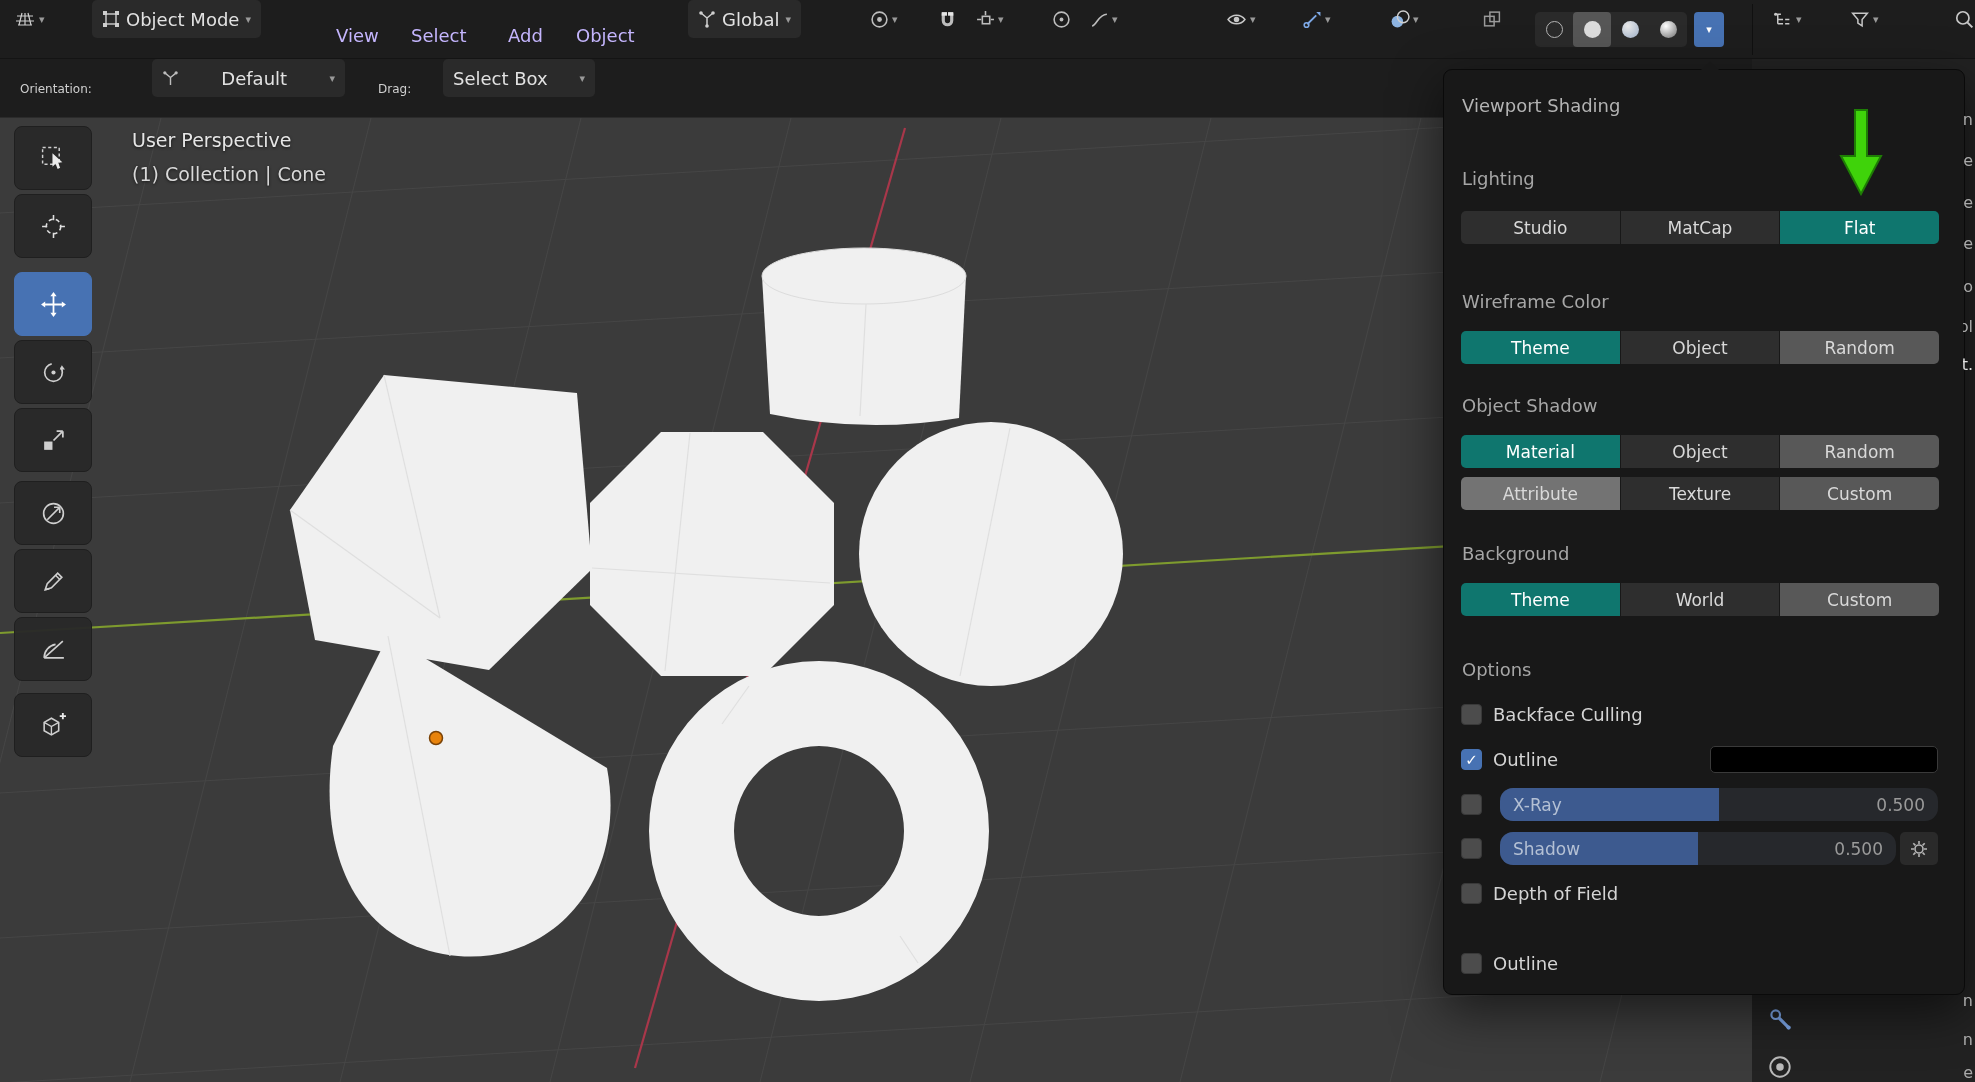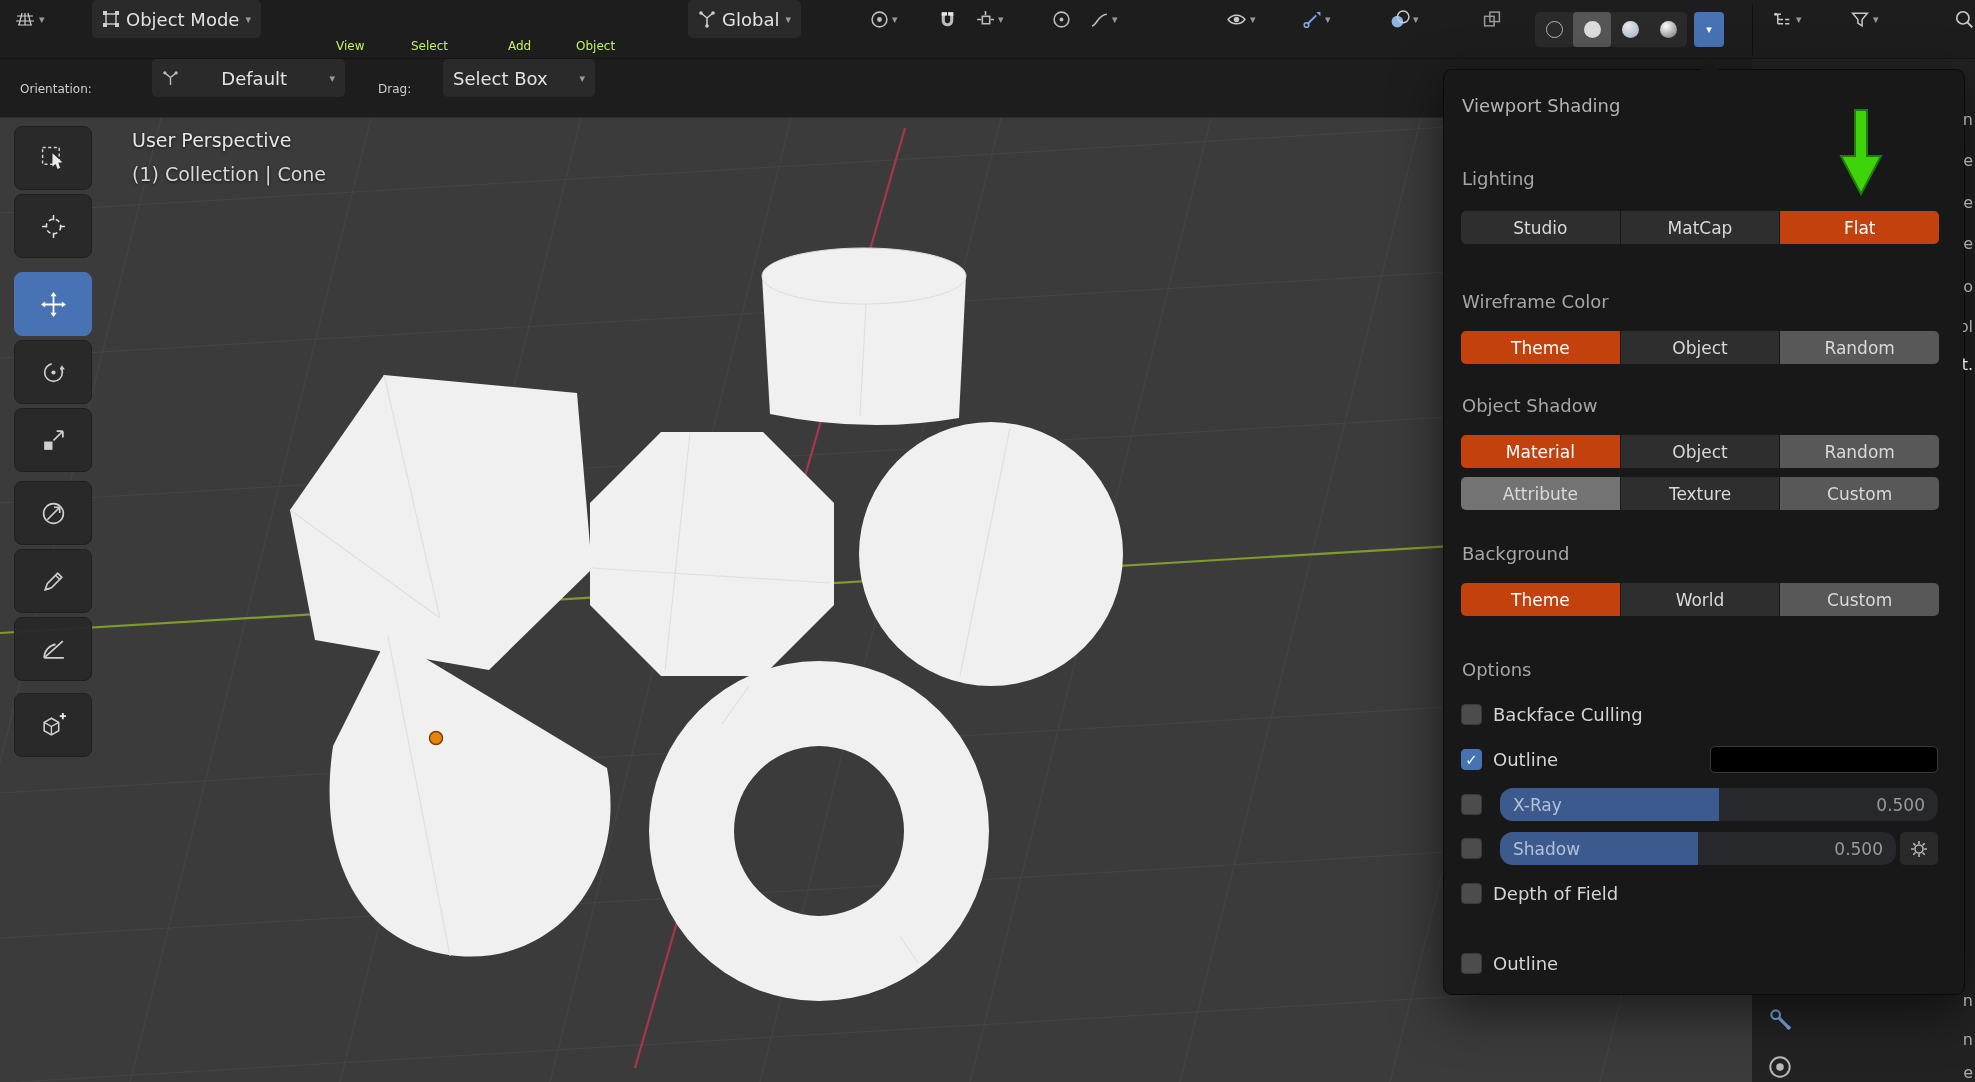--- a/index.html
+++ b/index.html
@@ -4,21 +4,21 @@
 <style>
 *{margin:0;padding:0;box-sizing:border-box}
 html,body{width:1975px;height:1082px;overflow:hidden;background:#1d1d1d;font-family:"DejaVu Sans",sans-serif}
 #app{position:relative;width:1975px;height:1082px;overflow:hidden;background:#1d1d1d;color:#d8d8d8}
 
 
 .topbar{position:absolute;left:0;top:0;width:1975px;height:59px;background:#1d1d1d;border-bottom:1px solid #141414;z-index:40}
 .tb{position:absolute;top:0;height:59px;display:flex;gap:5px}
 .tb-btn{display:flex;align-items:center;gap:6px;height:38px;padding:0 10px;background:#2a2a2a;border-radius:5px}
 .tb-flat{display:flex;align-items:center;gap:3px;height:38px;padding:0 4px}
-.menu-item{position:absolute;top:16px;height:59px;display:flex;align-items:center;font-size:12px;color:#bef264;padding:0 6px;cursor:default}
+.menu-item{position:absolute;top:6px;height:59px;display:flex;align-items:center;font-size:18px;color:#c4b5fd;padding:0 6px;cursor:default}
 .tb-label{font-size:18px;color:#e2e2e2;white-space:nowrap}
 .mini-caret{font-size:11px;color:#9a9a9a;line-height:1}
 .shade-group{position:absolute;left:1535px;top:12px;width:152px;height:35px;background:#2a2a2a;border-radius:5px;display:flex;align-items:center}
 .shade-cell{width:38px;height:35px;display:flex;align-items:center;justify-content:center}
 .shade-cell.active{background:#565656;border-radius:4px}
 .sphere{width:17px;height:17px;border-radius:50%}
 .sphere.wire{border:1.6px solid #b3b3b3;background:transparent}
 .sphere.solid{background:#dcdcdc}
 .sphere.material{background:radial-gradient(circle at 35% 30%,#eaeaea,#9fb0c8)}
 .sphere.rendered{background:radial-gradient(circle at 35% 30%,#ffffff,#6f6f6f)}
@@ -45,21 +45,21 @@
 
 
 .panel{position:absolute;left:1443px;top:69px;width:522px;height:926px;background:#181818;border:1px solid #0a0a0a;border-radius:9px;z-index:50;box-shadow:0 16px 50px rgba(0,0,0,.55)}
 .panel-notch{position:absolute;top:-9px;left:256px;width:0;height:0;border-left:10px solid transparent;border-right:10px solid transparent;border-bottom:10px solid #181818}
 .panel-title{position:absolute;left:18px;top:25px;font-size:18px;color:#b3b3b3}
 .sec-label{position:absolute;left:18px;font-size:18px;color:#a6a6a6}
 .seg-row{position:absolute;left:17px;width:478px;height:33px;display:flex;gap:1px}
 .seg{flex:1;display:flex;align-items:center;justify-content:center;font-size:17px;color:#d9d9d9;background:#2e2e2e;cursor:default}
 .seg:first-child{border-radius:5px 0 0 5px}
 .seg:last-child{border-radius:0 5px 5px 0}
-.seg.sel{background:#c2410c;color:#ffffff}
+.seg.sel{background:#0f766e;color:#ffffff}
 .seg.lt{background:#585858}
 .seg.bl{background:#737373}
 .chk-row{position:absolute;left:17px;height:27px;display:flex;align-items:center;gap:11px}
 .chk{width:21px;height:21px;border-radius:4px;background:#4c4c4c;border:1px solid #393939;flex:0 0 auto}
 .chk.on{background:#4772b3;border-color:#4772b3;color:#fff;font-size:15px;display:flex;align-items:center;justify-content:center}
 .chk-label{font-size:18px;color:#d4d4d4}
 .slider{position:absolute;height:33px;background:#26282c;border-radius:13px;overflow:hidden}
 .slider .fill{position:absolute;left:0;top:0;bottom:0;background:#3d5a8f}
 .slider .lab{position:absolute;left:13px;top:7px;font-size:17px;color:#b4c0d4}
 .slider .val{position:absolute;right:13px;top:7px;font-size:17px;color:#9a9a9a}

